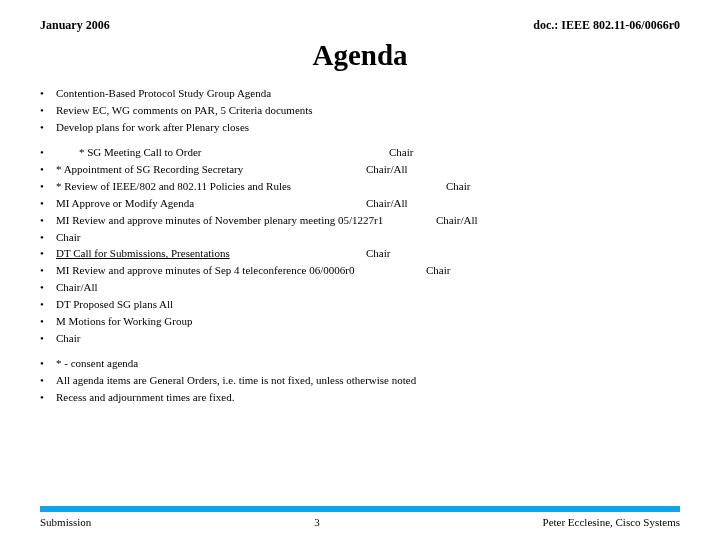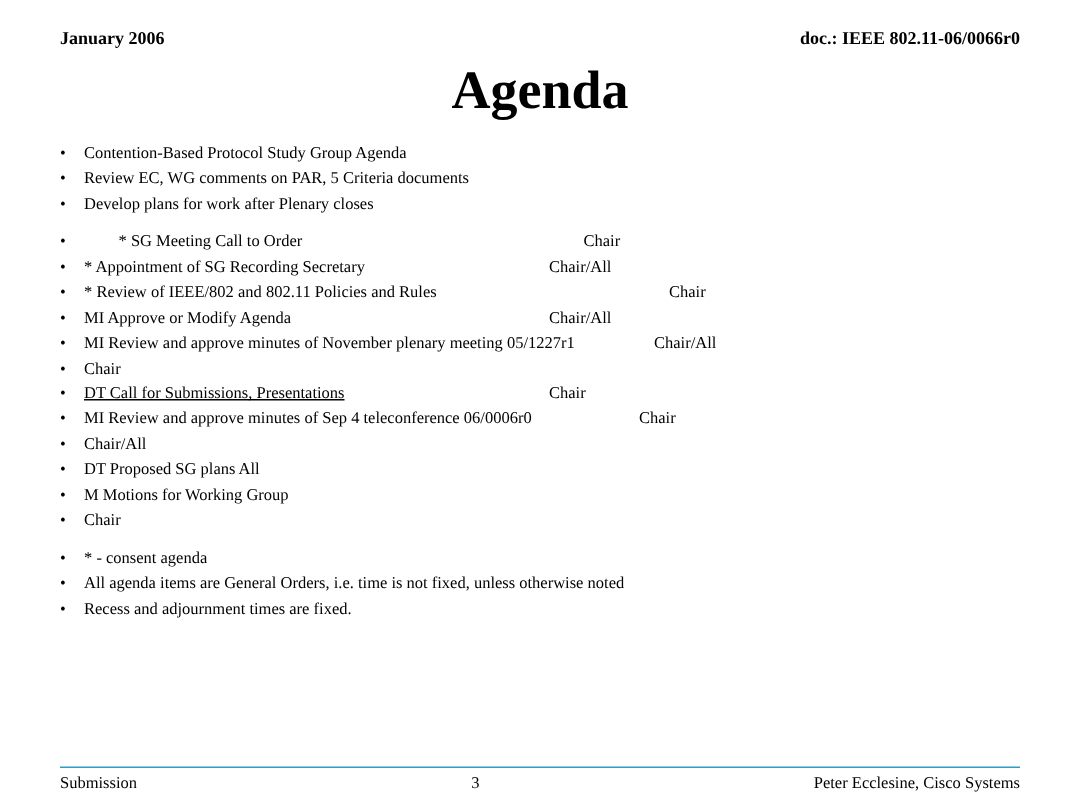--- a/index.html
+++ b/index.html
@@ -44,21 +44,21 @@
       font-weight: bold;
       margin-left: 24px;
     }
 
     .title-section {
       text-align: center;
       margin-bottom: 14px;
     }
 
     .page-title {
-      font-size: 36px;
+      font-size: 29px;
       font-weight: bold;
       text-align: right;
     }
 
     .content-section {
       flex: 1;
       display: flex;
       flex-direction: column;
       gap: 0;
     }
@@ -82,21 +82,21 @@
 
     .bullet-text {
       flex: 1;
       line-height: 1.45;
     }
 
     .footer-row {
       display: flex;
       justify-content: space-between;
       align-items: center;
-      border-top: 1px solid #0ea5e9;
+      border-top: 6px solid #0ea5e9;
       padding-top: 4px;
       margin-top: auto;
       font-size: 11px;
     }
 
     .footer-center {
       text-align: center;
     }
 
     .footer-right {

